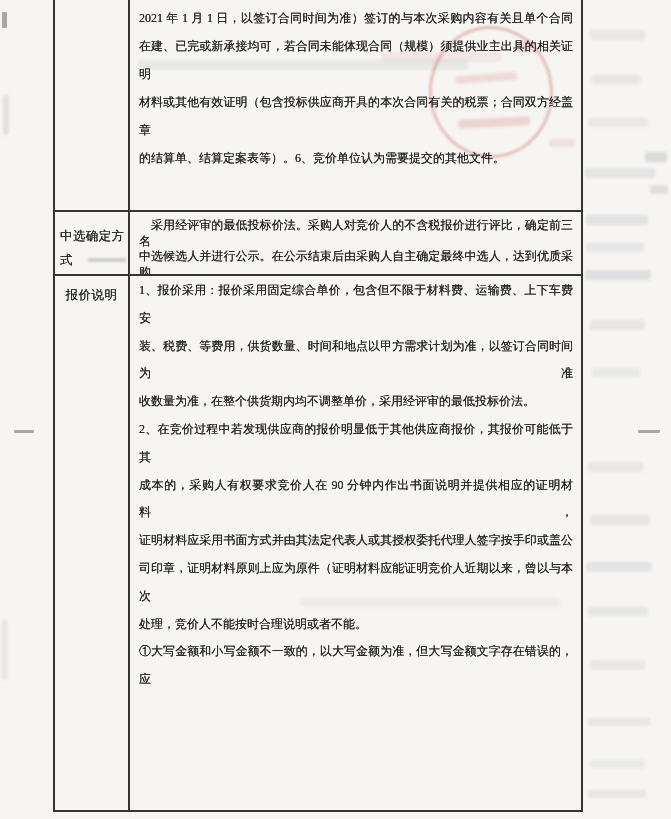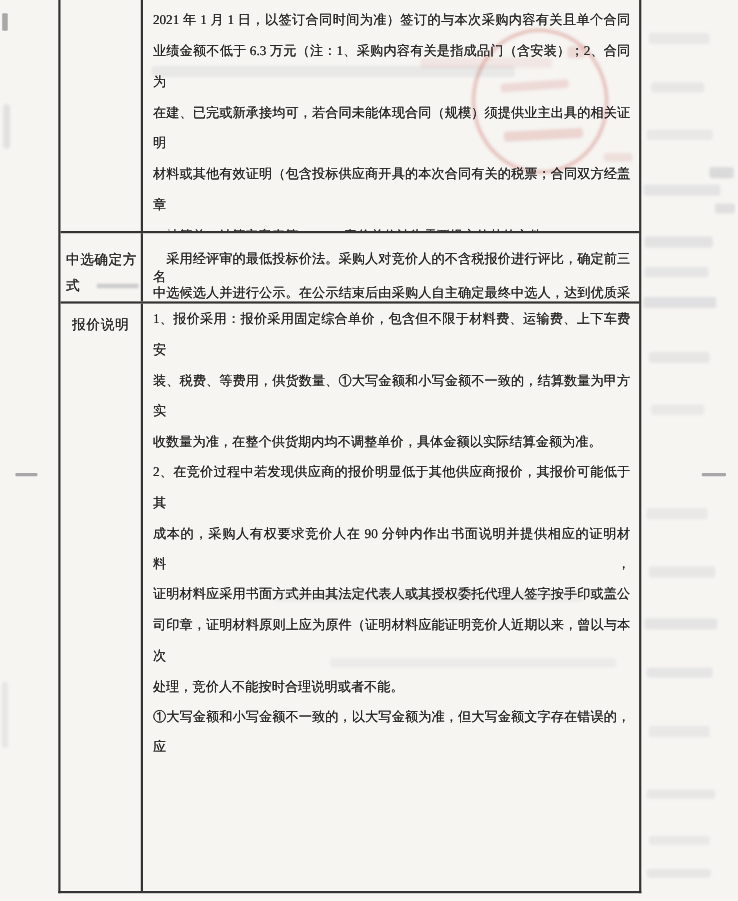--- a/index.html
+++ b/index.html
@@ -33,21 +33,21 @@
   .row2 .cell-label{padding:12px 4px 0 5px;line-height:24px;text-align:justify;text-align-last:left;}
   .row3 .cell-label{padding:11px 0 0 0;text-align:center;letter-spacing:0.5px;}
   .cell-content{
     flex:1;box-sizing:border-box;
     padding:0 8px 0 9px;
     font-size:12px;
     overflow:hidden;
     text-shadow:0 0 0.3px currentColor;
   }
   .row1 .cell-content{padding-top:4px;border-radius:30px;}
-  .row2 .cell-content{padding-top:16px;}
+  .row2 .cell-content{padding-top:6px;}
   .row3 .cell-content{padding-top:1px;}
   .tl{text-align:justify;text-align-last:left;white-space:pre-wrap;}
   .tl.jl{text-align-last:justify;}
   .row1 .tl{line-height:28px;}
   .row2 .tl{line-height:15.5px;}
   .row3 .tl{line-height:27.8px;}
   
   .stamp{position:absolute;left:0;top:0;pointer-events:none;}
   .stamp-ring{
     position:absolute;left:429px;top:26px;width:118px;height:126px;
@@ -110,41 +110,40 @@
   <i class="sm" style="left:588px;top:718px;width:62px;height:8px;background:rgba(120,120,135,0.12);"></i>
   <i class="sm" style="left:590px;top:760px;width:55px;height:8px;background:rgba(120,120,135,0.10);"></i>
   <i class="sm" style="left:588px;top:790px;width:58px;height:8px;background:rgba(120,120,135,0.12);"></i>
 
   <div class="doc-table">
 
     <div class="row row1">
       <div class="cell-label"></div>
       <div class="cell-content">
           <div class="tl jl">2021 年 1 月 1 日，以签订合同时间为准）签订的与本次采购内容有关且单个合同</div>
-          <div class="tl jl">业绩金额不低于 6.3 万元（注：1、采购内容有关是指成品门（含安装）；2、合同为</div>
           <div class="tl jl">在建、已完或新承接均可，若合同未能体现合同（规模）须提供业主出具的相关证明</div>
           <div class="tl jl">材料或其他有效证明（包含投标供应商开具的本次合同有关的税票；合同双方经盖章</div>
           <div class="tl">的结算单、结算定案表等）。6、竞价单位认为需要提交的其他文件。</div>
         </div>
     </div>
 
     <div class="row row2">
       <div class="cell-label">中选确定方式</div>
       <div class="cell-content">
           <div class="tl jl">　采用经评审的最低投标价法。采购人对竞价人的不含税报价进行评比，确定前三名</div>
           <div class="tl jl">中选候选人并进行公示。在公示结束后由采购人自主确定最终中选人，达到优质采购</div>
         </div>
     </div>
 
     <div class="row row3">
       <div class="cell-label">报价说明</div>
       <div class="cell-content">
           <div class="tl jl">1、报价采用：报价采用固定综合单价，包含但不限于材料费、运输费、上下车费安</div>
-          <div class="tl jl">装、税费、等费用，供货数量、①大写金额和小写金额不一致的，结算数量为甲方实</div>
-          <div class="tl">收数量为准，在整个供货期内均不调整单价，具体金额以实际结算金额为准。</div>
+          <div class="tl jl">装、税费、等费用，供货数量、时间和地点以甲方需求计划为准，以签订合同时间为准</div>
+          <div class="tl">收数量为准，在整个供货期内均不调整单价，采用经评审的最低投标价法。</div>
           <div class="tl jl">2、在竞价过程中若发现供应商的报价明显低于其他供应商报价，其报价可能低于其</div>
           <div class="tl jl">成本的，采购人有权要求竞价人在 90 分钟内作出书面说明并提供相应的证明材料，</div>
           <div class="tl jl">证明材料应采用书面方式并由其法定代表人或其授权委托代理人签字按手印或盖公</div>
           <div class="tl jl">司印章，证明材料原则上应为原件（证明材料应能证明竞价人近期以来，曾以与本次</div>
           <div class="tl">处理，竞价人不能按时合理说明或者不能。</div>
           <div class="tl jl">①大写金额和小写金额不一致的，以大写金额为准，但大写金额文字存在错误的，应</div>
         </div>
     </div>
 
   </div>

